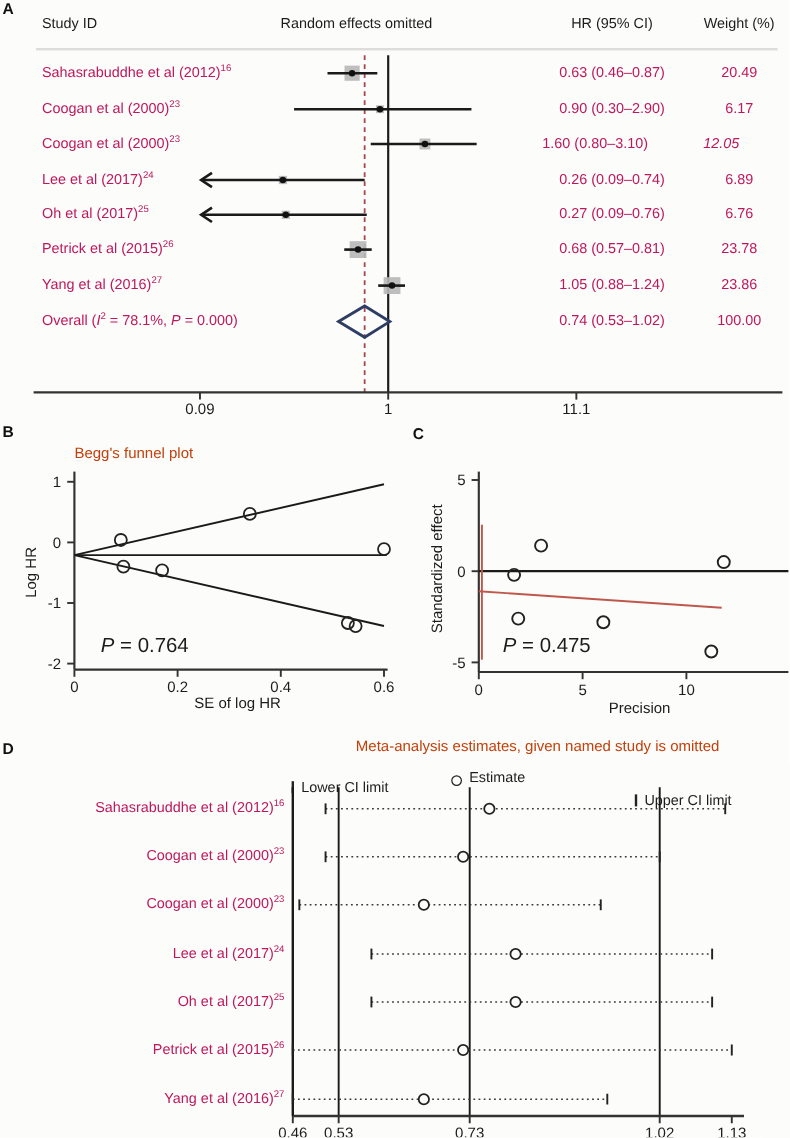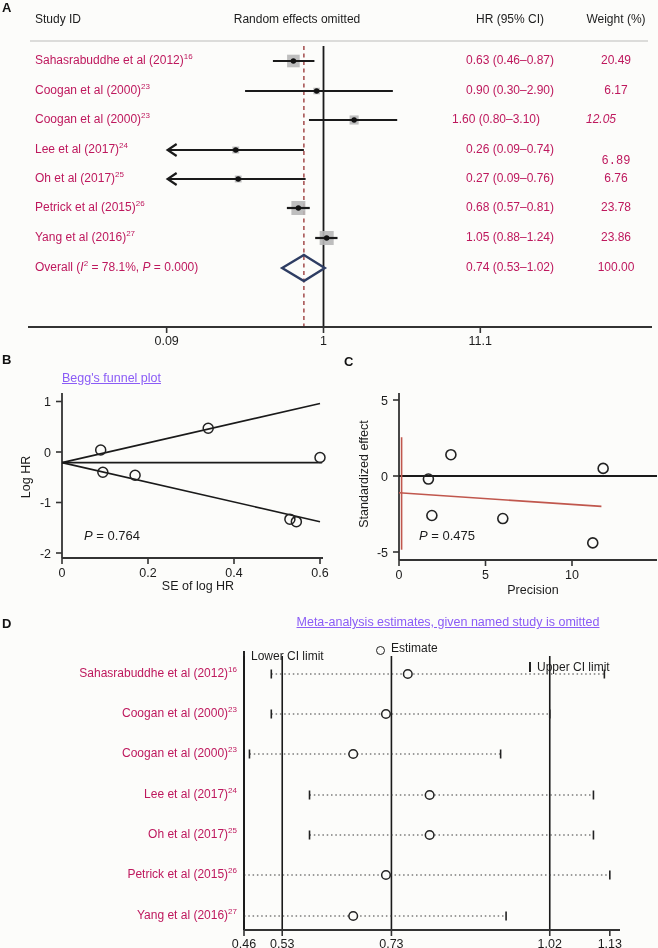--- a/index.html
+++ b/index.html
@@ -6,24 +6,24 @@
   .fig{position:relative;width:658px;height:948px;background:#fcfcfa;
        font-family:"Liberation Sans",sans-serif;color:#1c1c1c;overflow:hidden;}
   .abs{position:absolute;}
   .panel-label{font-size:13px;font-weight:bold;color:#111;}
   .hdr{font-size:12px;color:#1c1c1c;}
   .row-label,.cell{font-size:12px;color:#be185d;white-space:nowrap;}
   .center{text-align:center;}
   .right{text-align:right;}
   sup{font-size:8px;line-height:0;}
   .rule{background:#dcdcda;height:2px;}
-  .chart-title{font-size:12.5px;color:#8b5cf6;white-space:nowrap;text-decoration:underline;}
+  .chart-title{font-size:12.5px;color:#c2410c;white-space:nowrap;}
   .axis-label{font-size:12.5px;color:#1c1c1c;white-space:nowrap;}
   .rot{transform:translate(-50%,-50%) rotate(-90deg);}
-  .pval{font-size:13px;color:#1c1c1c;}
+  .pval{font-size:17px;color:#1c1c1c;}
   .pval i{font-style:italic;}
   svg{position:absolute;left:0;top:0;overflow:visible;}
   svg text{font-family:"Liberation Sans",sans-serif;fill:#1c1c1c;}
   .legend-item{font-size:12px;color:#1c1c1c;display:flex;align-items:center;gap:6px;}
   .legend-bar{display:inline-block;width:2px;height:10px;background:#222;}
   .legend-circle{display:inline-block;width:7px;height:7px;border:1.5px solid #222;
                  border-radius:50%;background:transparent;}
 </style>
 </head>
 <body>
@@ -45,21 +45,21 @@
   <div class="abs row-label" style="left:35px;top:83px;"><span>Coogan et al (2000)</span><sup>23</sup></div>
   <div class="abs cell center" style="left:430px;top:83px;width:160px;">0.90 (0.30–2.90)</div>
   <div class="abs cell center" style="left:576px;top:83px;width:80px;">6.17</div>
 
   <div class="abs row-label" style="left:35px;top:112px;"><span>Coogan et al (2000)</span><sup>23</sup></div>
   <div class="abs cell center" style="left:416px;top:112px;width:160px;">1.60 (0.80–3.10)</div>
   <div class="abs cell center" style="left:561px;top:112px;width:80px;font-style:italic;">12.05</div>
 
   <div class="abs row-label" style="left:35px;top:142px;"><span>Lee et al (2017)</span><sup>24</sup></div>
   <div class="abs cell center" style="left:430px;top:142px;width:160px;">0.26 (0.09–0.74)</div>
-  <div class="abs cell center" style="left:576px;top:154px;width:80px;font-family:Liberation Mono, monospace;">6.89</div>
+  <div class="abs cell center" style="left:576px;top:142px;width:80px;">6.89</div>
 
   <div class="abs row-label" style="left:35px;top:171px;"><span>Oh et al (2017)</span><sup>25</sup></div>
   <div class="abs cell center" style="left:430px;top:171px;width:160px;">0.27 (0.09–0.76)</div>
   <div class="abs cell center" style="left:576px;top:171px;width:80px;">6.76</div>
 
   <div class="abs row-label" style="left:35px;top:200px;"><span>Petrick et al (2015)</span><sup>26</sup></div>
   <div class="abs cell center" style="left:430px;top:200px;width:160px;">0.68 (0.57–0.81)</div>
   <div class="abs cell center" style="left:576px;top:200px;width:80px;">23.78</div>
 
   <div class="abs row-label" style="left:35px;top:230px;"><span>Yang et al (2016)</span><sup>27</sup></div>

